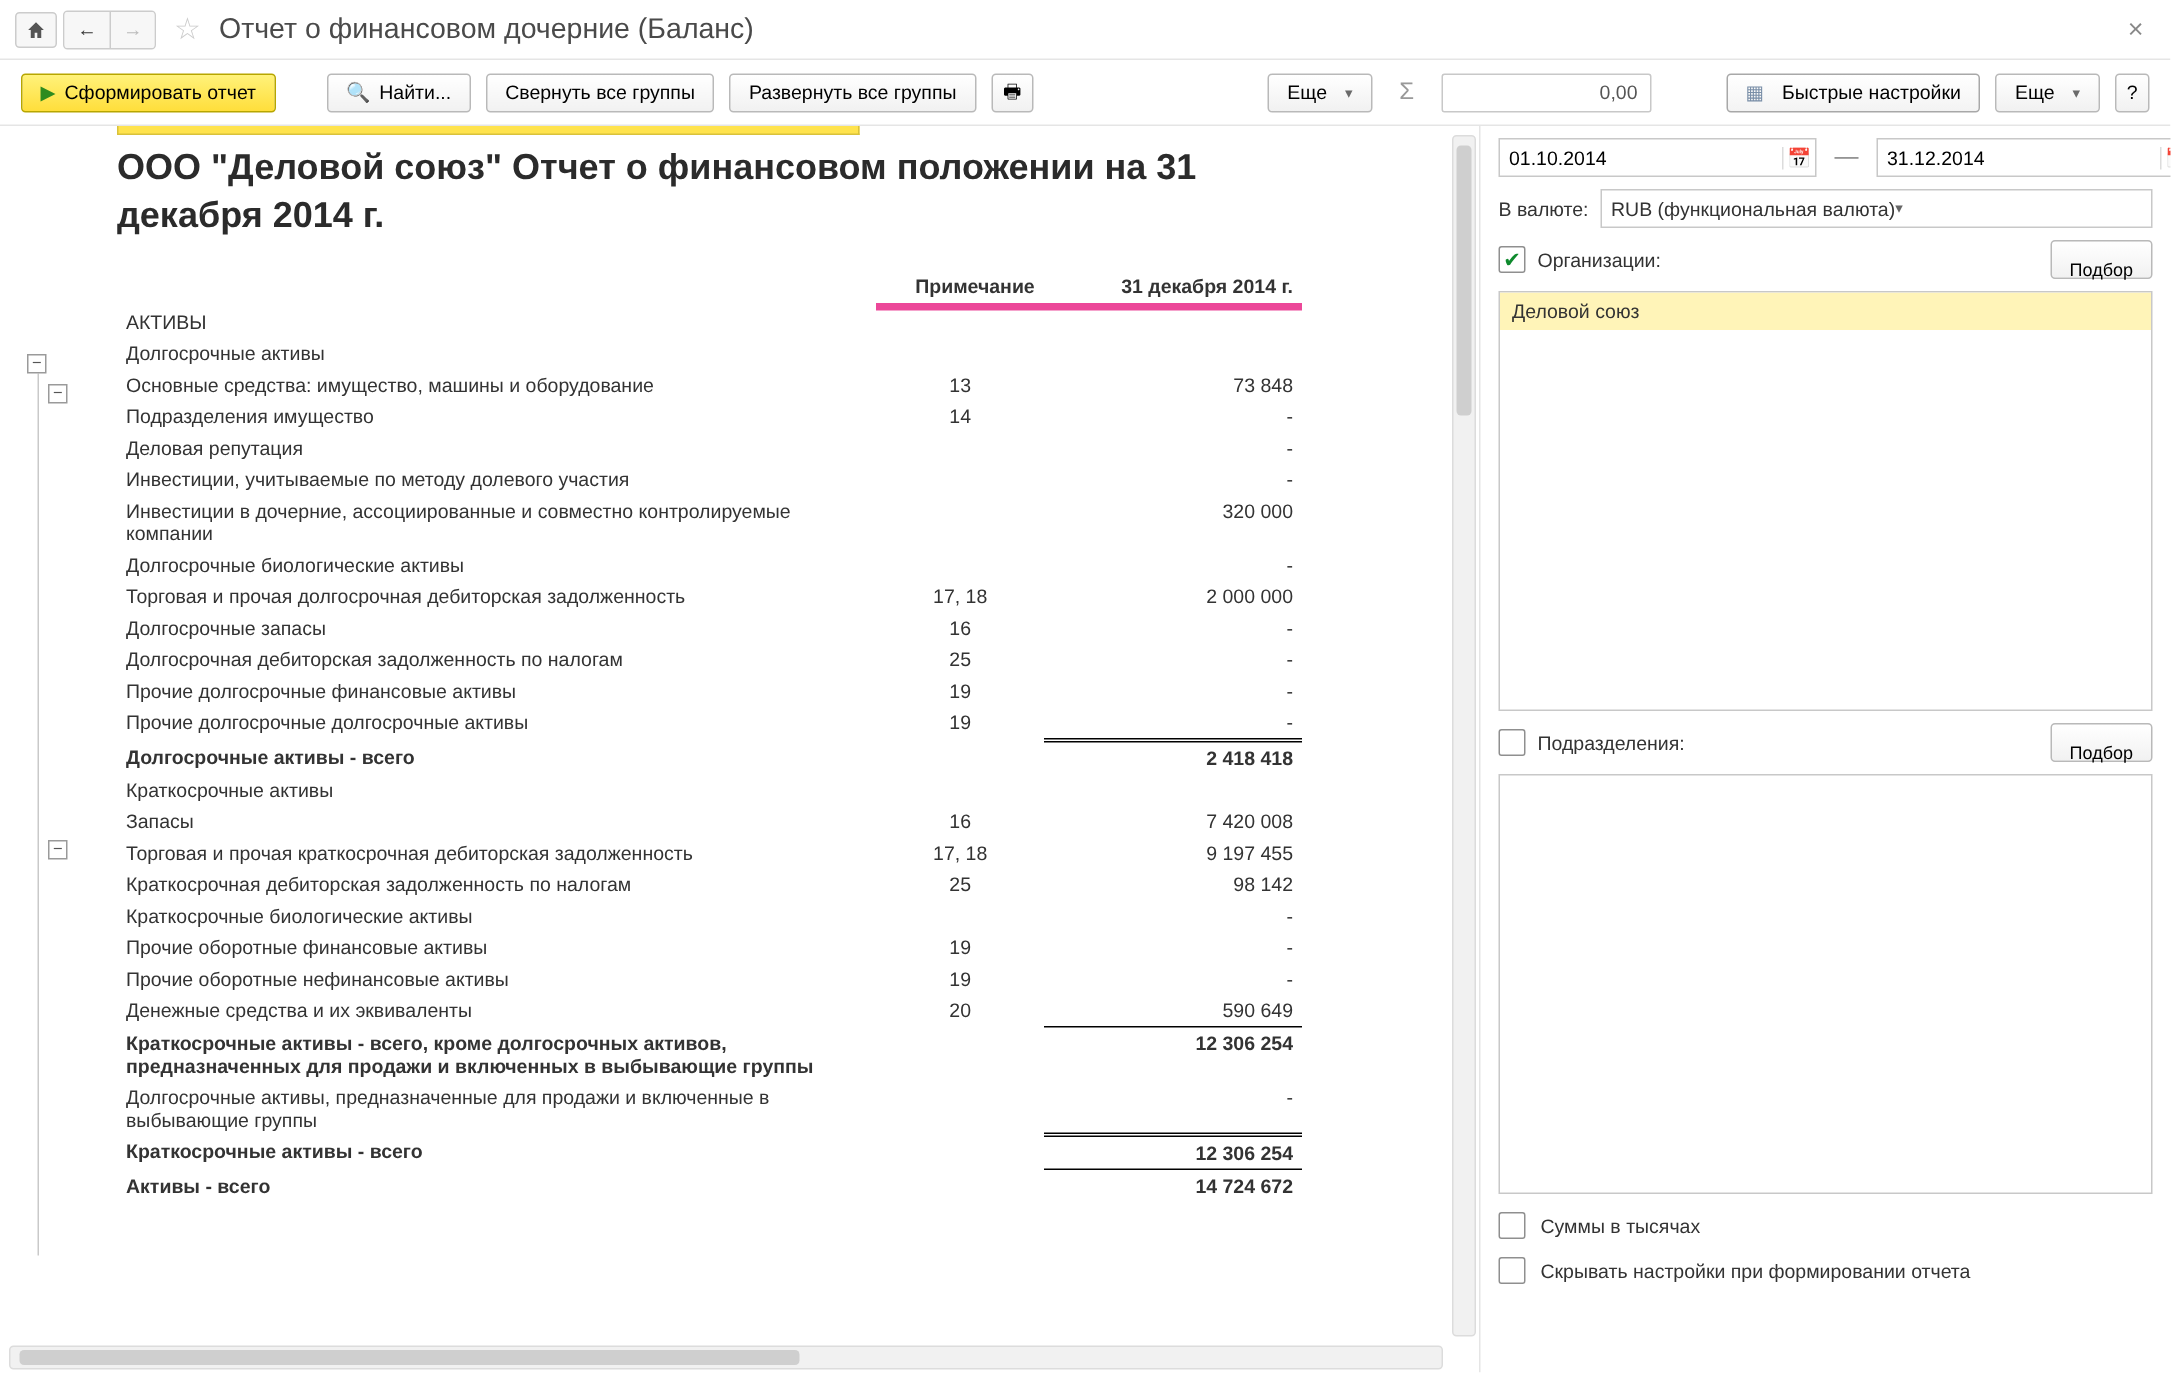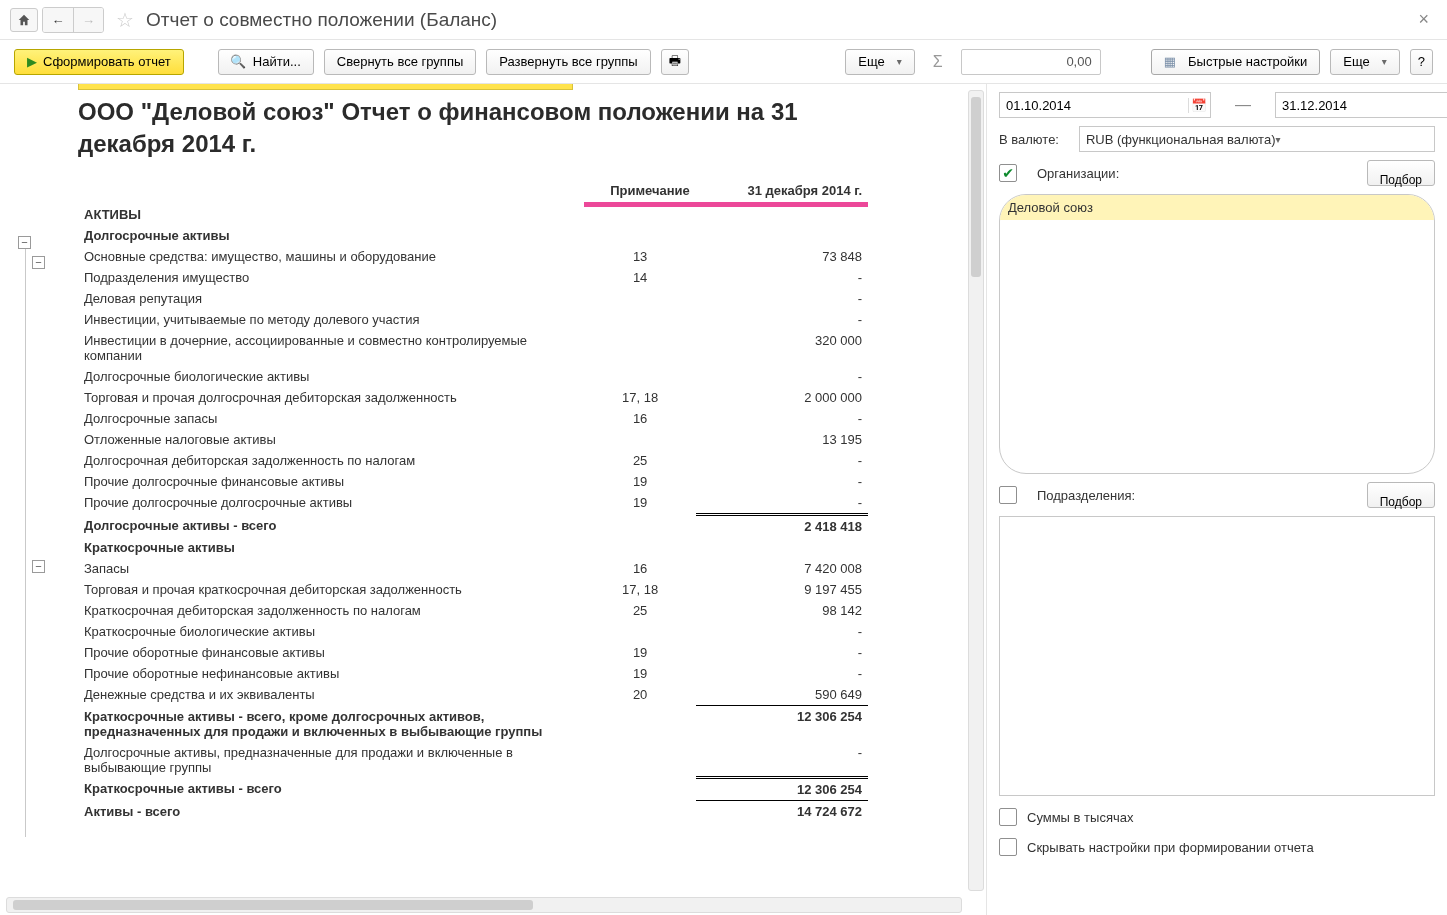--- a/index.html
+++ b/index.html
@@ -39,32 +39,32 @@
   table.fin { border-collapse:collapse; width:100%; }
   table.fin th { font-weight:bold; text-align:right; padding:4px 6px; vertical-align:bottom; border-bottom:5px solid #ec4899; }
   table.fin th.name { text-align:left; border-bottom:none; }
   table.fin td { padding:3px 6px; vertical-align:top; }
   .col-name { width:500px; }
   .col-note { width:110px; text-align:center; }
   .col-val  { width:170px; text-align:right; }
   .bold { font-weight:bold; }
   .sum-line td.col-val { border-top:1px solid #000; }
   .dbl-line td.col-val { border-top:3px double #000; }
-  .section td { font-weight:bold; }
+  .section td { font-weight:normal; }
 
   .tree-toggle { position:absolute; width:13px; height:13px; border:1px solid #9a9a9a; background:#fff; font-size:11px; line-height:11px; text-align:center; color:#555; cursor:pointer; }
   .tree-vline { position:absolute; width:1px; background:#c9c9c9; }
 
   .scroll-v { position:absolute; right:2px; top:6px; bottom:24px; width:16px; background:#f1f1f1; border:1px solid #dcdcdc; border-radius:3px; }
   .scroll-v .thumb { position:absolute; left:2px; right:2px; top:6px; height:180px; background:#cfcfcf; border-radius:3px; }
   .scroll-h { position:absolute; left:6px; right:24px; bottom:2px; height:16px; background:#f1f1f1; border:1px solid #dcdcdc; border-radius:3px; }
   .scroll-h .thumb { position:absolute; top:2px; bottom:2px; left:6px; width:520px; background:#cfcfcf; border-radius:3px; }
 
   
-  .row { display:flex; align-items:center; gap:20px; }
+  .row { display:flex; align-items:center; gap:8px; }
   .date-field { flex:0 0 150px; height:26px; border:1px solid #c8c8c8; display:flex; align-items:center; }
   .date-field input { border:none; outline:none; flex:1; padding:0 6px; font-size:13px; }
   .date-field .cal { width:22px; text-align:center; color:#5a7da8; cursor:pointer; border-left:1px solid #dcdcdc; }
   .dash { color:#888; font-size:16px; padding:0 4px; }
   .lbl { white-space:nowrap; }
   .select { flex:1; height:26px; border:1px solid #c8c8c8; display:flex; align-items:center; padding:0 6px; justify-content:flex-start; cursor:pointer; }
   .select .arr { color:#666; font-size:10px; }
   .chk { width:18px; height:18px; border:1px solid #8f8f8f; border-radius:2px; display:inline-flex; align-items:center; justify-content:center; background:#fff; cursor:pointer; font-size:14px; }
   .chk.checked { color:#0e8a2d; }
   .listbox { border:1px solid #c8c8c8; background:#fff; overflow:auto; }
@@ -88,21 +88,21 @@
     </div>
     <div class="nav-group">
       <div class="nav-half">
           <span>←</span>
         </div>
       <div class="nav-half">
           <span>→</span>
         </div>
     </div>
     <div class="star"><span>☆</span></div>
-    <div class="page-title">Отчет о совместно положении (Баланс)</div>
+    <div class="page-title">Отчет о финансовом дочерние (Баланс)</div>
     <div class="close-x"><span>×</span></div>
   </div>
 
   <div class="toolbar">
     <button class="btn primary">
       <span style="color:#2e8b1f">▶</span>
       <span>Сформировать отчет</span>
     </button>
     <span style="width:14px"></span>
     <button class="btn">
@@ -194,25 +194,20 @@
                   <td class="col-name">Торговая и прочая долгосрочная дебиторская задолженность</td>
                   <td class="col-note">17, 18</td>
                   <td class="col-val">2 000 000</td>
                 </tr>
                 <tr>
                   <td class="col-name">Долгосрочные запасы</td>
                   <td class="col-note">16</td>
                   <td class="col-val">-</td>
                 </tr>
                 <tr>
-                  <td class="col-name">Отложенные налоговые активы</td>
-                  <td class="col-note"></td>
-                  <td class="col-val">13 195</td>
-                </tr>
-                <tr>
                   <td class="col-name">Долгосрочная дебиторская задолженность по налогам</td>
                   <td class="col-note">25</td>
                   <td class="col-val">-</td>
                 </tr>
                 <tr>
                   <td class="col-name">Прочие долгосрочные финансовые активы</td>
                   <td class="col-note">19</td>
                   <td class="col-val">-</td>
                 </tr>
                 <tr>
@@ -319,21 +314,21 @@
         </div>
       </div>
 
       <div class="sect">
         <div class="row">
           <span class="chk checked">✔</span>
           <span class="lbl">Организации:</span>
         </div>
         <button class="small-btn">Подбор</button>
       </div>
-      <div class="listbox" style="height:280px;border-radius:27px;">
+      <div class="listbox" style="height:280px;">
         <div class="item">Деловой союз</div>
       </div>
 
       <div class="sect">
         <div class="row">
           <span class="chk"></span>
           <span class="lbl">Подразделения:</span>
         </div>
         <button class="small-btn">Подбор</button>
       </div>

